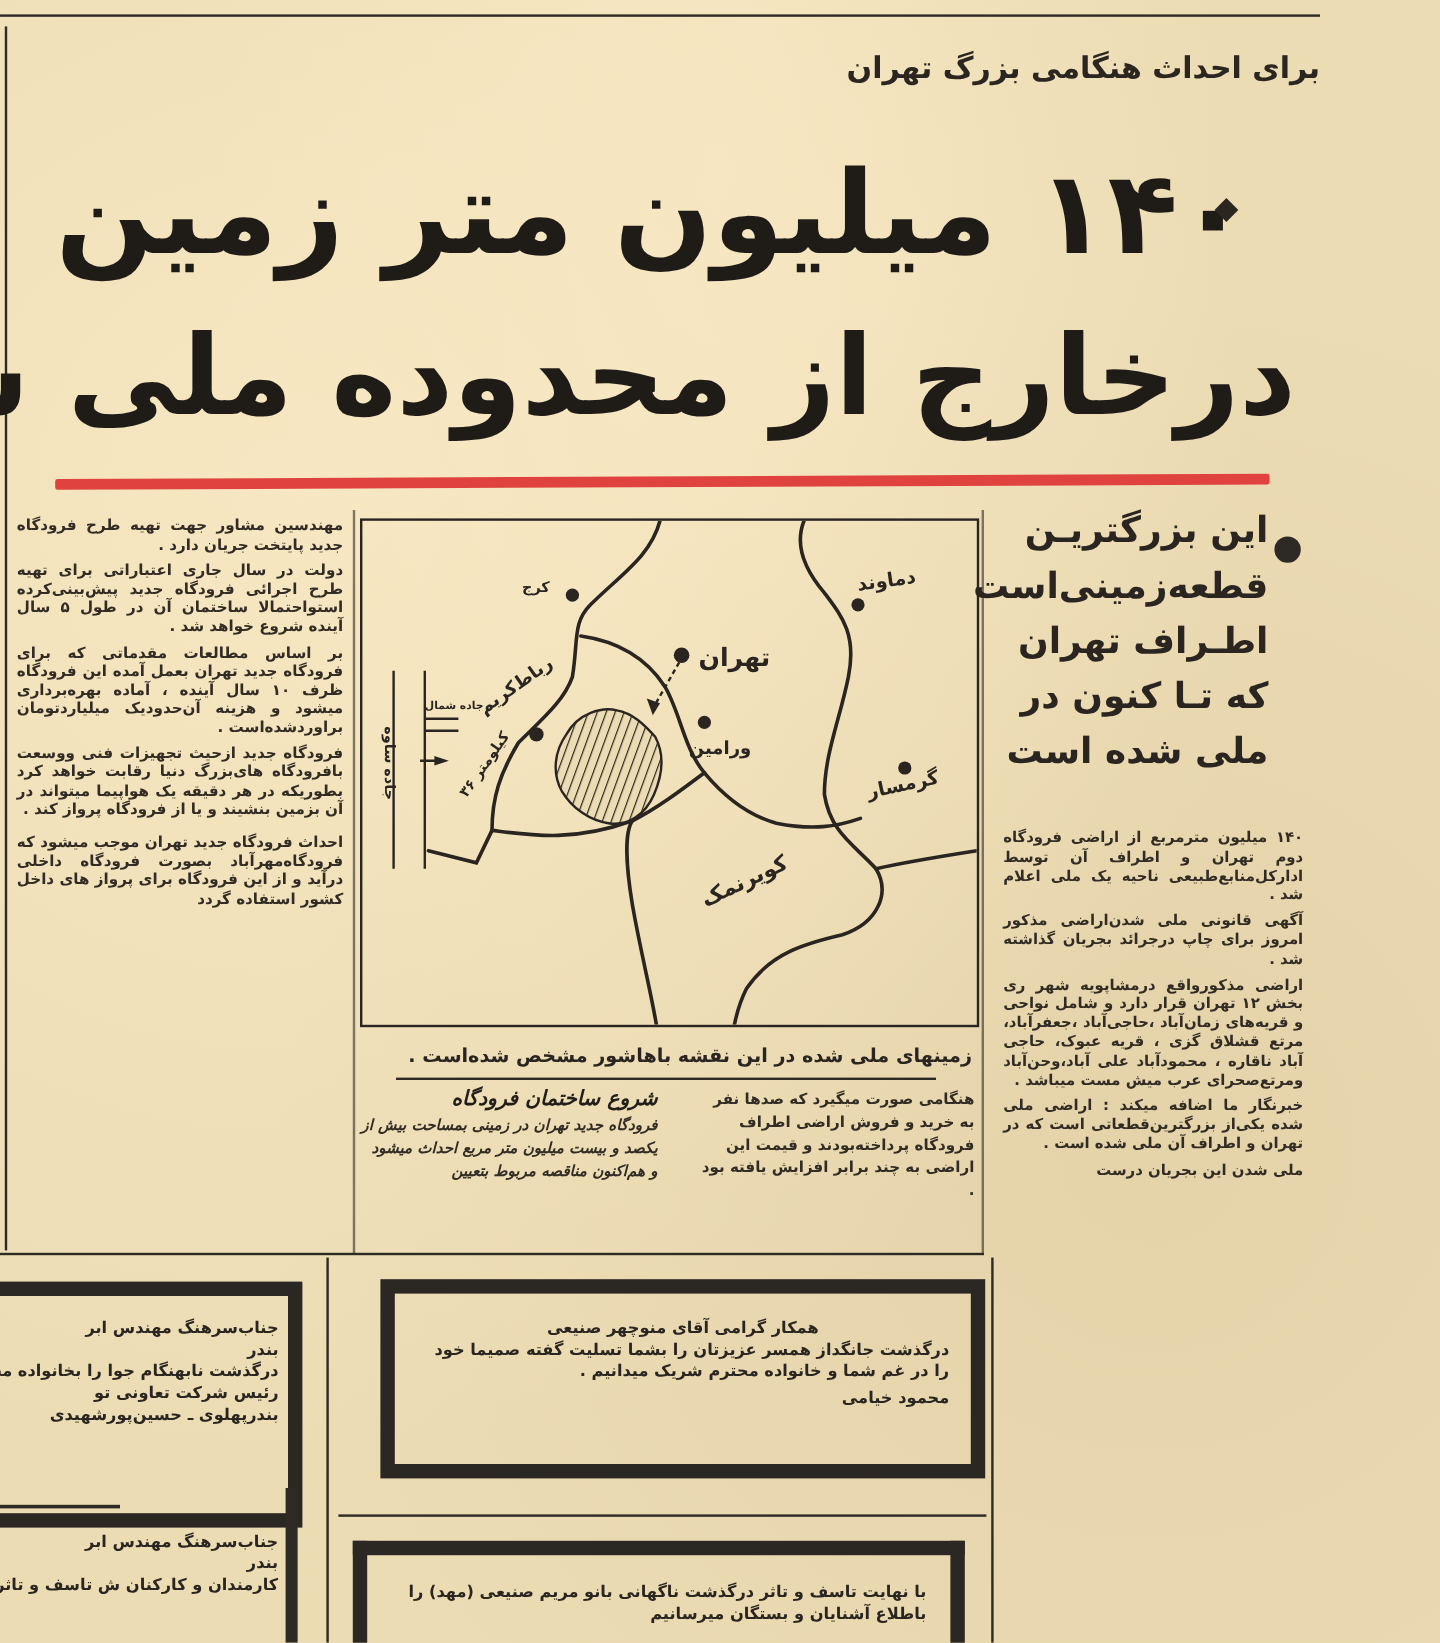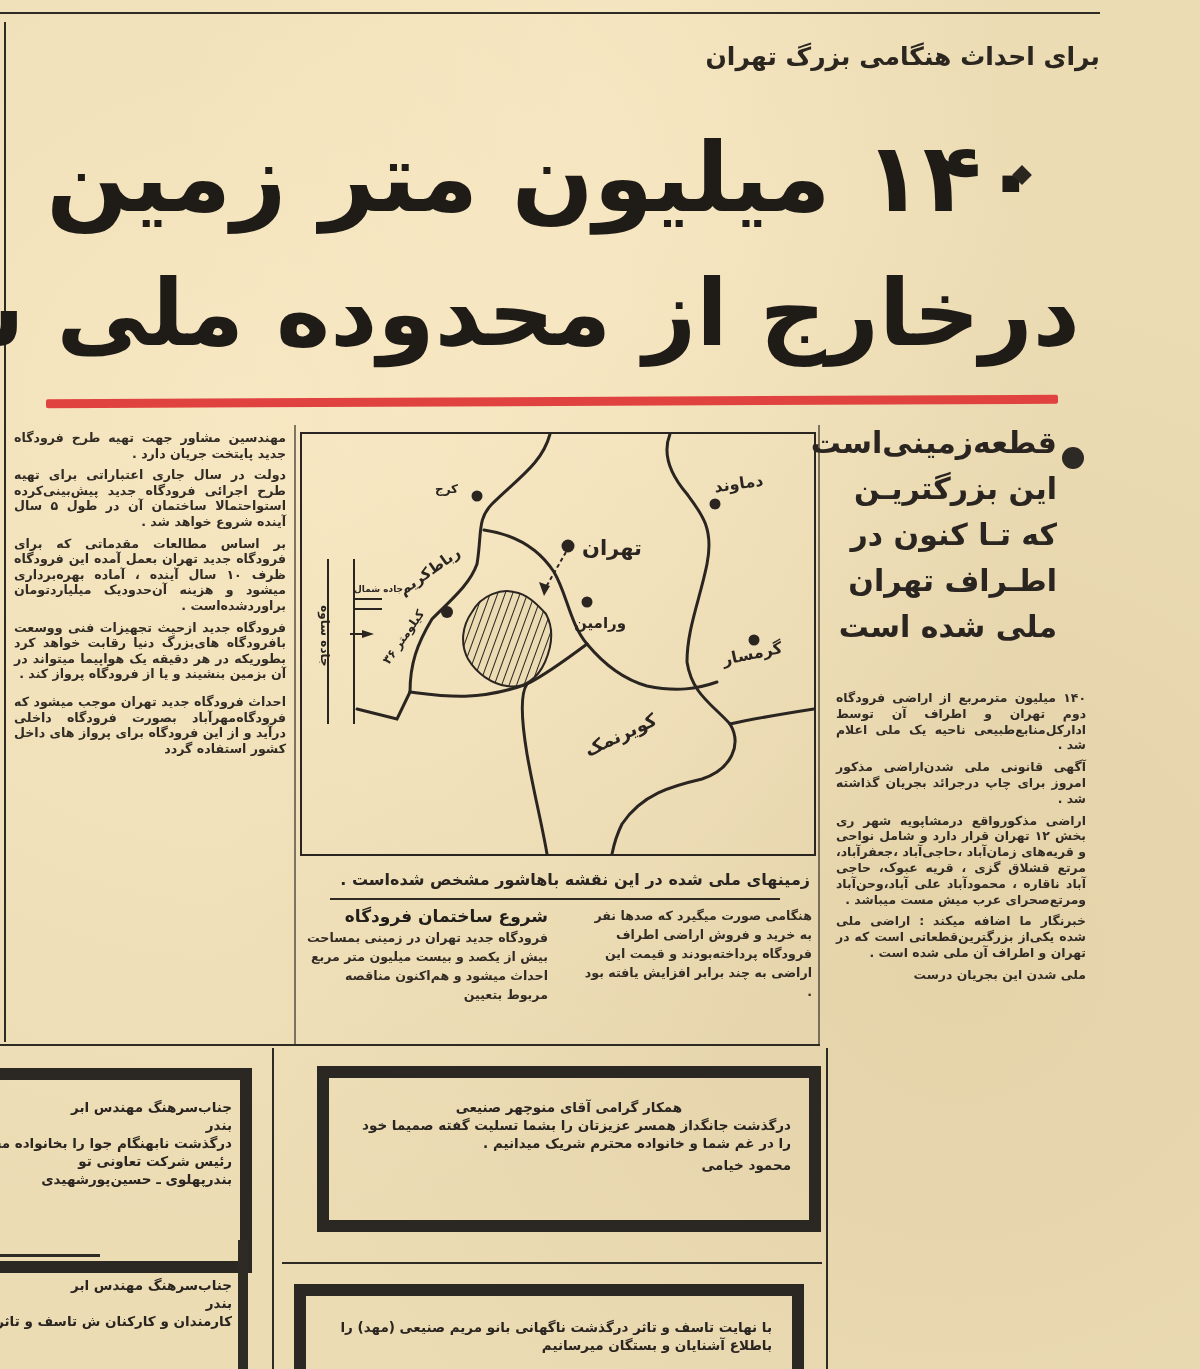--- a/index.html
+++ b/index.html
@@ -125,39 +125,39 @@
   <span class="map-label" style="left:272px;top:180px;font-size:15px;">ورامین</span>
   <span class="map-label" style="left:420px;top:210px;font-size:16px;transform:rotate(-12deg);">گرمسار</span>
   <span class="map-label" style="left:280px;top:290px;font-size:18px;transform:rotate(-25deg);">کویرنمک</span>
 </div>
 
 <div class="abs rtl caption" style="left:330px;top:870px;width:480px;">زمینهای ملی شده در این نقشه باهاشور مشخص شده‌است .</div>
 <div class="rule" style="left:330px;top:898px;width:450px;height:1.5px;"></div>
 
 <div class="dot-bullet" style="left:1062px;top:447px;"></div>
 <div class="abs rtl highlight" style="left:835px;top:420px;width:222px;">
+  <div>این بزرگتریـن</div>
   <div>قطعه‌زمینی‌است</div>
-  <div>این بزرگتریـن</div>
+  <div>اطـراف تهران</div>
   <div>که تـا کنون در</div>
-  <div>اطـراف تهران</div>
   <div>ملی شده است</div>
 </div>
 
 <div class="abs rtl col" style="left:836px;top:660px;width:250px;font-size:12.4px;line-height:15.8px;margin-top:30px;">
   <p>۱۴۰ میلیون مترمربع از اراضی فرودگاه دوم تهران و اطراف آن توسط ادارکل‌منابع‌طبیعی ناحیه یک ملی اعلام شد .</p>
   <p>آگهی قانونی ملی شدن‌اراضی مذکور امروز برای چاپ درجرائد بجریان گذاشته شد .</p>
   <p>اراضی مذکورواقع درمشاپویه‌ شهر ری بخش ۱۲ تهران قرار دارد و شامل نواحی و قریه‌های زمان‌آباد ،حاجی‌آباد ،جعفرآباد، مرتع قشلاق گزی ، قریه عبوک، حاجی آباد ناقاره ، محمودآباد علی آباد،وحن‌آباد ومرتع‌صحرای عرب میش مست میباشد .</p>
   <p>خبرنگار ما اضافه میکند : اراضی ملی شده یکی‌از بزرگترین‌قطعاتی است که در تهران و اطراف آن ملی شده است .</p>
   <p>ملی شدن این بجریان درست</p>
 </div>
 
 <div class="abs rtl" style="left:580px;top:906px;width:232px;">
   <div class="col" style="font-size:12.6px;line-height:19px;">هنگامی صورت میگیرد که صدها نفر به خرید و فروش اراضی اطراف فرودگاه پرداخته‌بودند و قیمت این اراضی به چند برابر افزایش یافته بود .</div>
 </div>
-<div class="abs rtl" style="left:300px;top:906px;width:248px;">
+<div class="abs rtl" style="left:300px;top:906px;width:248px;font-style:italic;">
   <div class="subhead">شروع ساختمان فرودگاه</div>
   <div class="col" style="font-size:12.6px;line-height:19px;margin-top:2px;">فرودگاه جدید تهران در زمینی بمساحت بیش از یکصد و بیست میلیون متر مربع احداث میشود و هم‌اکنون مناقصه مربوط بتعیین</div>
 </div>
 
 <div class="rule" style="left:0;top:1044px;width:820px;height:2px;"></div>
 
 <div class="rule" style="left:272px;top:1048px;width:2px;height:321px;"></div>
 <div class="rule" style="left:826px;top:1048px;width:2px;height:321px;"></div>
 <div class="rule" style="left:282px;top:1262px;width:540px;height:2px;"></div>
 

